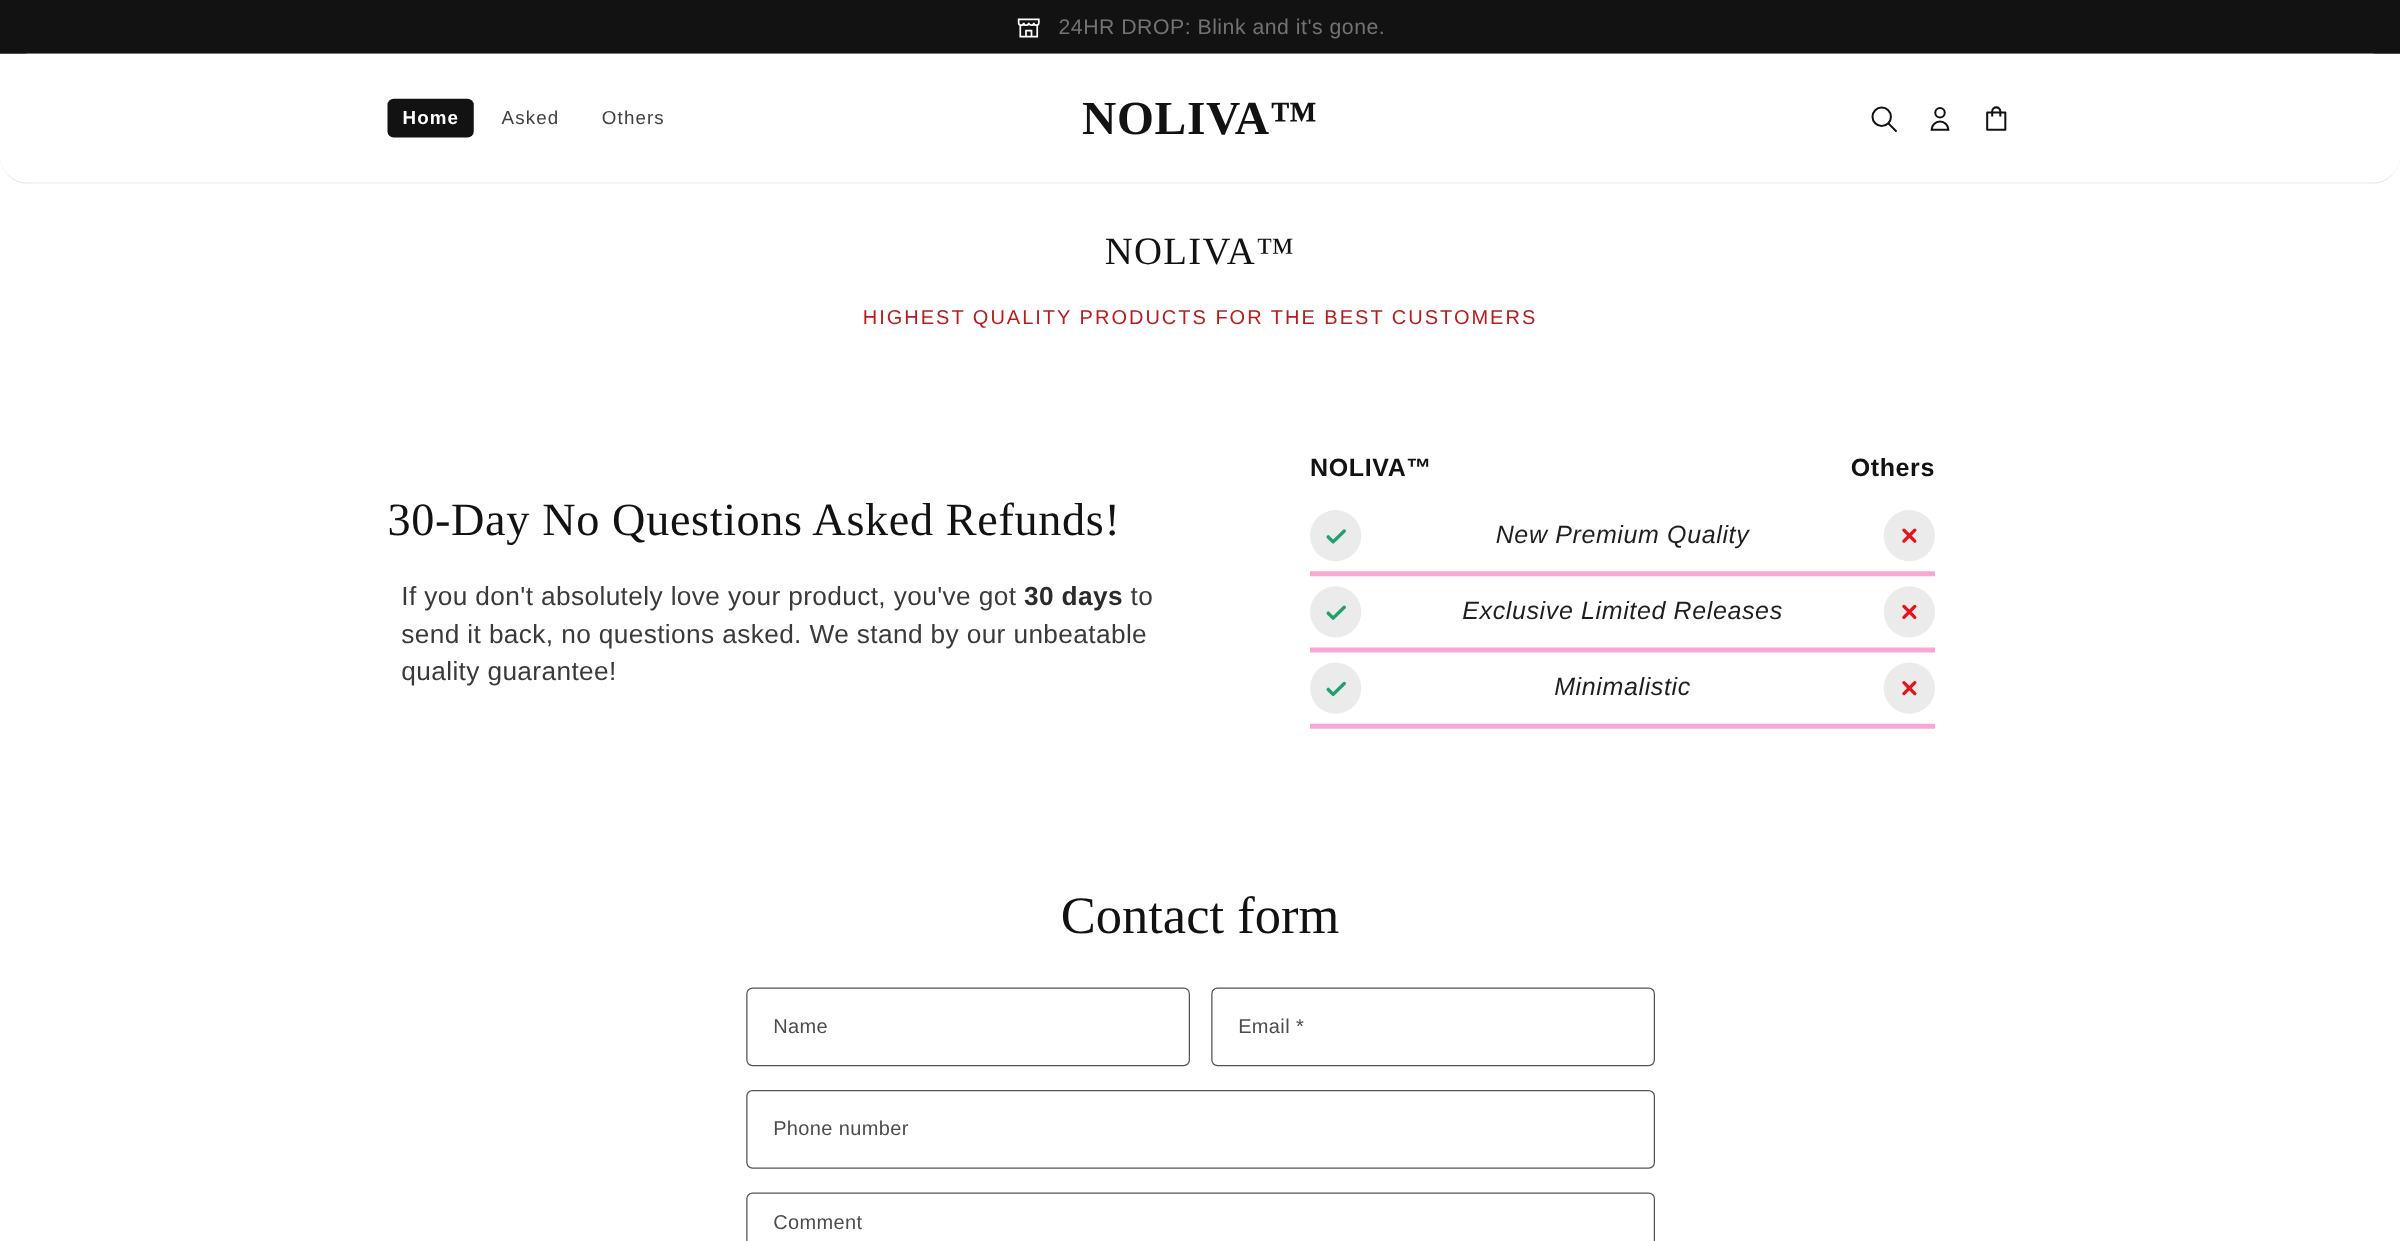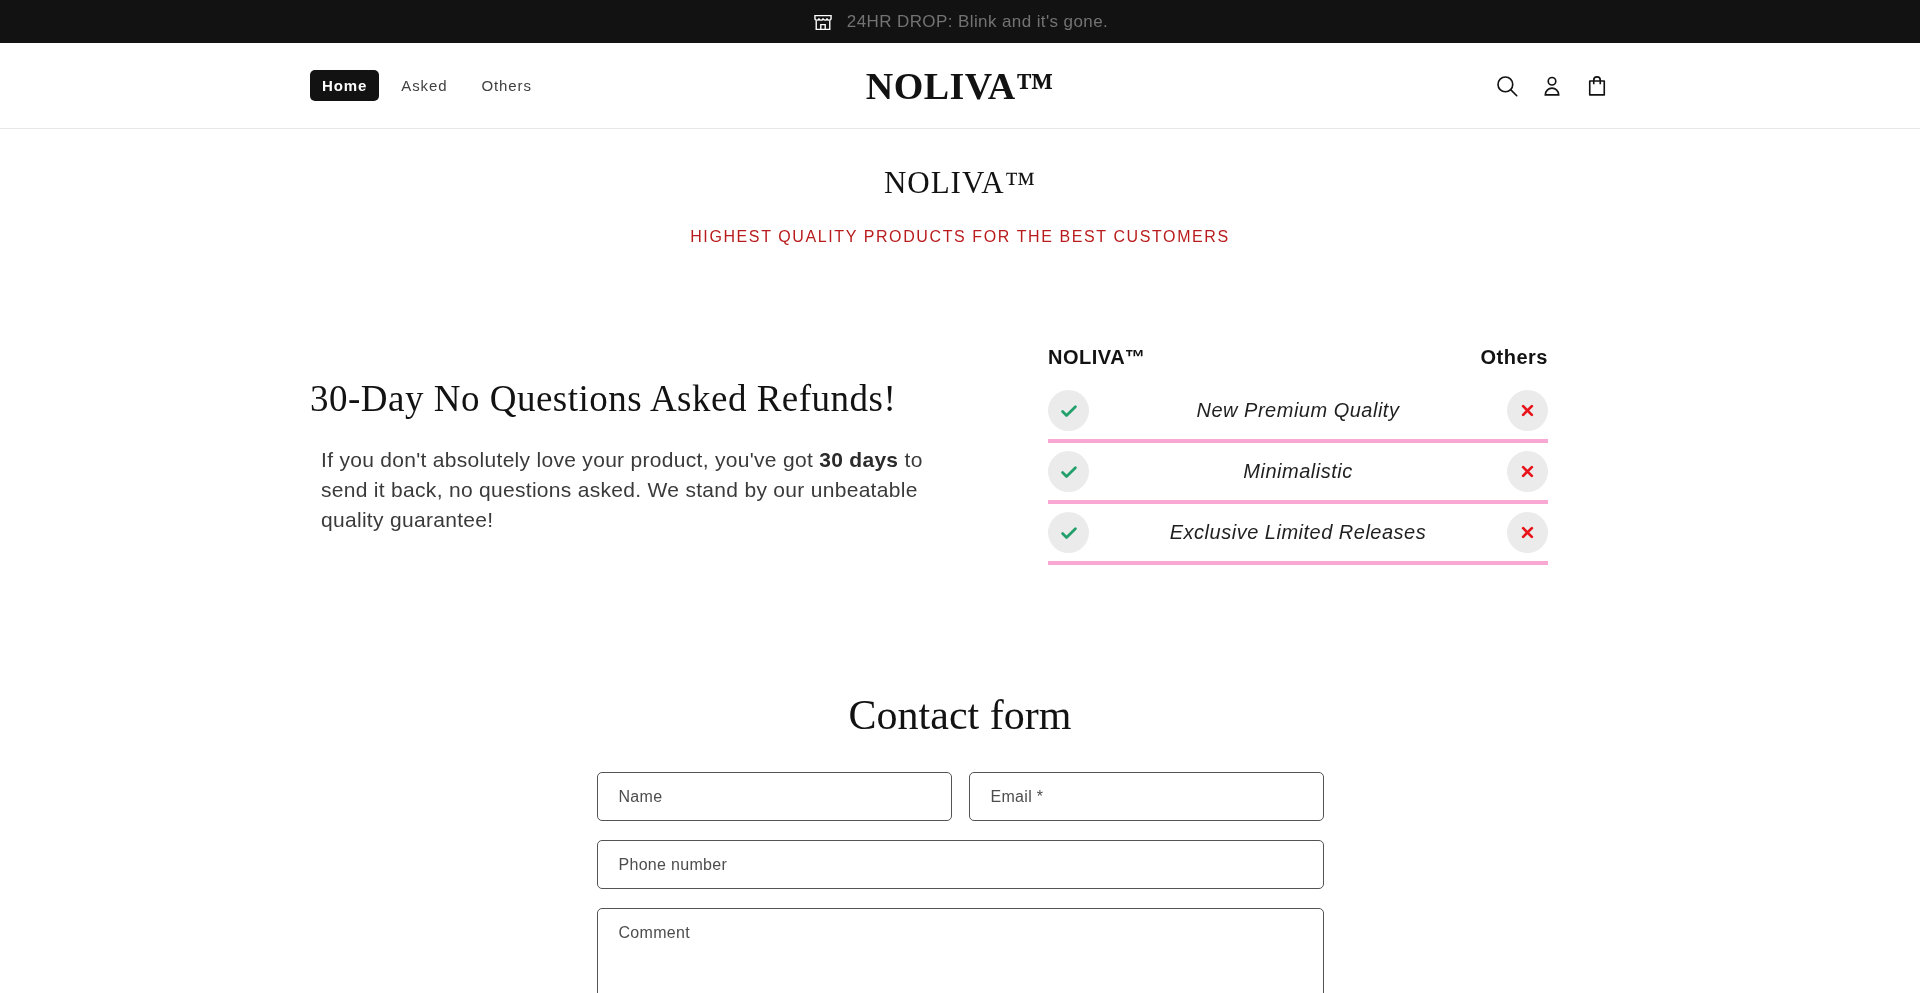--- a/index.html
+++ b/index.html
@@ -13,23 +13,23 @@
   
   .announcement {
     height: 43px; background: #121212; color: #737373;
     display: flex; align-items: center; justify-content: center; gap: 13px;
     font-size: 17px; letter-spacing: .4px;
   }
   .announcement svg { display: block; }
 
   
   header {
-    height: 86px; background: #fff;
+    height: 104px; background: #fff;
     display: grid; grid-template-columns: 1fr auto 1fr; align-items: center;
-    padding: 0 310px; border-bottom: 1px solid #e8e8e8;
+    padding: 0 310px; border-bottom: 1px solid #e8e8e8; border-radius: 22px;
   }
   nav { display: flex; align-items: center; gap: 10px; }
   .nav-link {
     font-size: 15px; letter-spacing: .9px; color: #3f3f3f;
     padding: 7px 12px; text-decoration: none; cursor: pointer; white-space: nowrap;
   }
   .nav-link.active {
     background: #121212; color: #ffffff; border-radius: 5px; font-weight: 700;
   }
   .logo {
@@ -90,21 +90,21 @@
   .contact h2 {
     margin: 0 0 33px; font-family: "Liberation Serif", serif; font-weight: 400;
     font-size: 42px; color: #121212;
   }
   .form { width: 727px; margin: 0 auto; display: flex; flex-direction: column; gap: 19px; }
   .form-row { display: flex; gap: 17px; }
   .form-row input { flex: 1; min-width: 0; }
   input, textarea {
     border: 1px solid #545454; border-radius: 5px; background: #fff;
     font-family: "Liberation Sans", sans-serif; font-size: 16px; color: #121212;
-    padding: 0 21px; height: 49px; width: 100%; outline: none;
+    padding: 0 21px; height: 63px; width: 100%; outline: none;
   }
   input::placeholder, textarea::placeholder { color: #4d4d4d; opacity: 1; letter-spacing: .3px; }
   textarea { height: 176px; padding: 15px 21px; resize: none; display: block; }
 </style>
 </head>
 <body>
 
 <div class="announcement">
   <span>
     <svg width="22" height="22" viewBox="0 0 24 24" fill="none" stroke="#ffffff" stroke-width="1.5">
@@ -178,36 +178,36 @@
           </svg>
       </span>
     </div>
 
     <div class="cmp-row">
       <span class="badge">
         <svg width="22" height="22" viewBox="0 0 24 24" fill="none" stroke="#22A06B" stroke-width="3" stroke-linecap="round" stroke-linejoin="round">
             <path d="M5 12.6l4.3 4.3L19 7.4"></path>
           </svg>
       </span>
-      <span class="label">Minimalistic</span>
+      <span class="label">Exclusive Limited Releases</span>
       <span class="badge">
         <svg width="19" height="19" viewBox="0 0 24 24" fill="none" stroke="#E8141C" stroke-width="3.4" stroke-linecap="round">
             <path d="M6.5 6.5 17.5 17.5"></path>
             <path d="M17.5 6.5 6.5 17.5"></path>
           </svg>
       </span>
     </div>
 
     <div class="cmp-row">
       <span class="badge">
         <svg width="22" height="22" viewBox="0 0 24 24" fill="none" stroke="#22A06B" stroke-width="3" stroke-linecap="round" stroke-linejoin="round">
             <path d="M5 12.6l4.3 4.3L19 7.4"></path>
           </svg>
       </span>
-      <span class="label">Exclusive Limited Releases</span>
+      <span class="label">Minimalistic</span>
       <span class="badge">
         <svg width="19" height="19" viewBox="0 0 24 24" fill="none" stroke="#E8141C" stroke-width="3.4" stroke-linecap="round">
             <path d="M6.5 6.5 17.5 17.5"></path>
             <path d="M17.5 6.5 6.5 17.5"></path>
           </svg>
       </span>
     </div>
   </div>
 </section>
 

